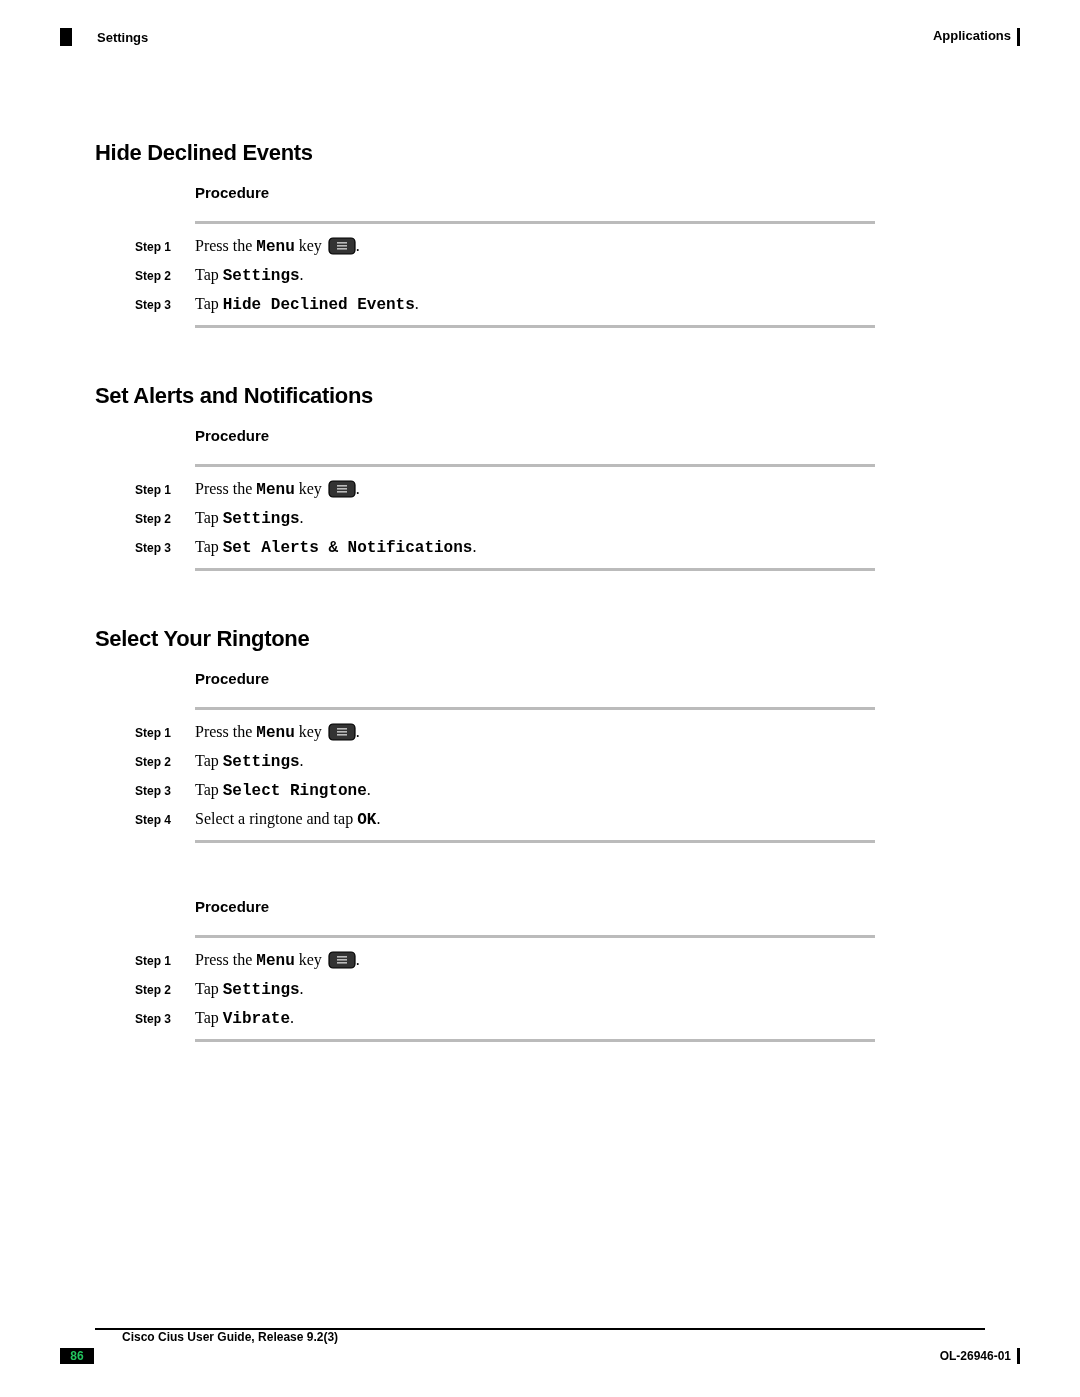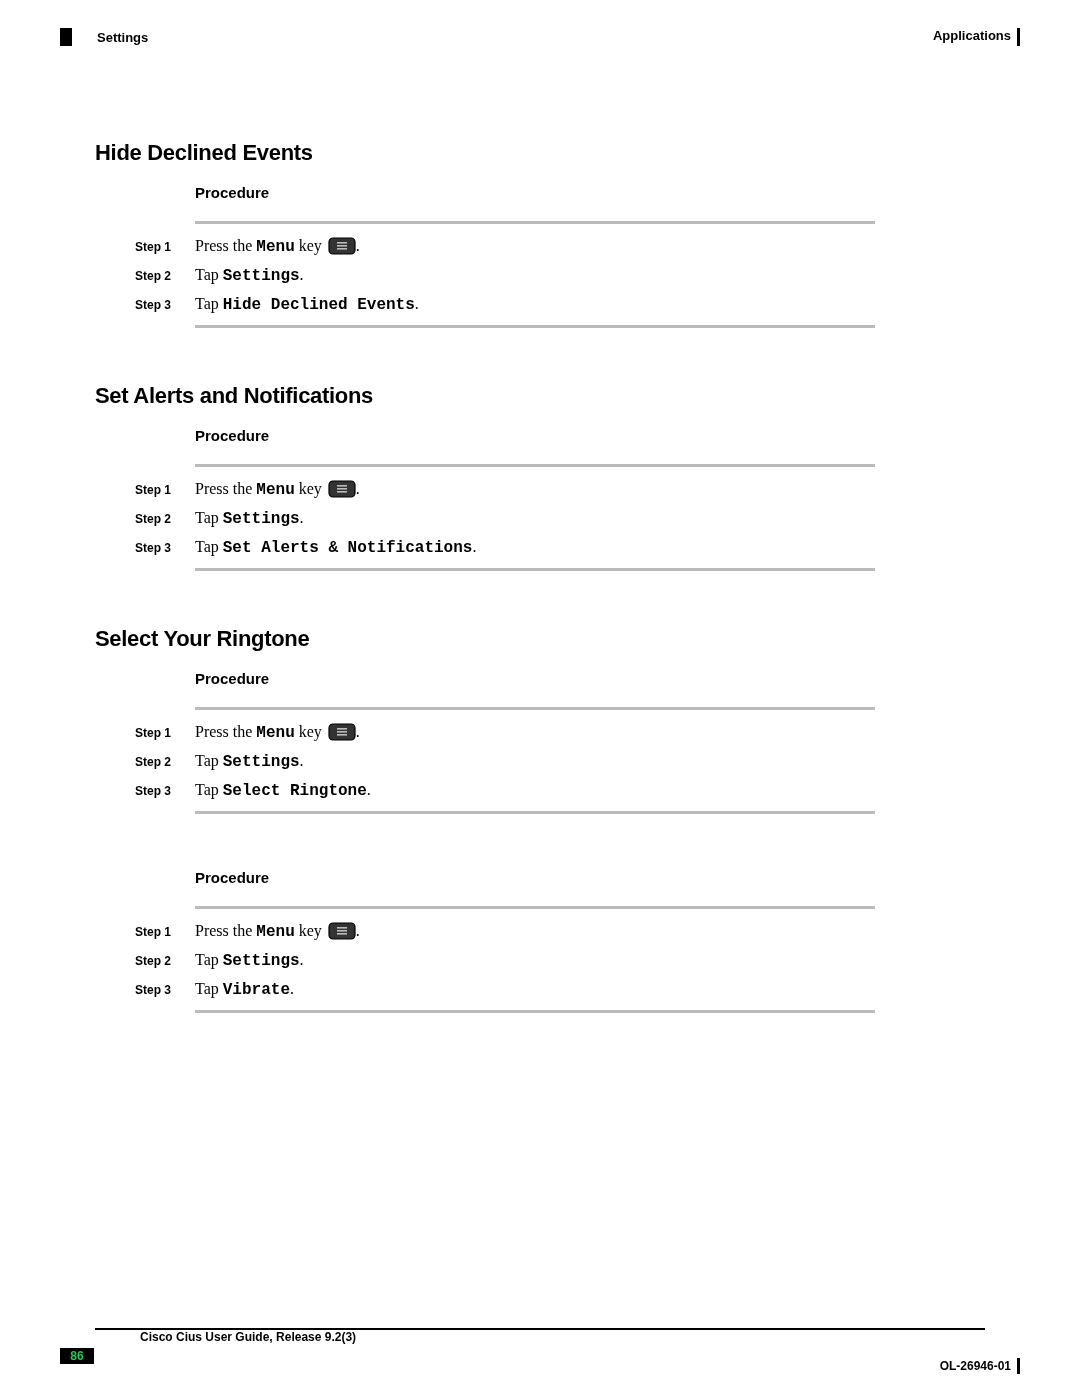--- a/index.html
+++ b/index.html
@@ -130,42 +130,42 @@
   .footer-rule {
     position: absolute;
     left: 95px;
     right: 95px;
     top: -14px;
     height: 1.5px;
     background: #000;
   }
   .footer-title {
     position: absolute;
-    left: 140px;
+    left: 122px;
     top: -12px;
     font-weight: bold;
     font-size: 12px;
   }
   .footer-pagebox {
     position: absolute;
     left: 60px;
     top: 6px;
     background: #000;
     color: #22c55e;
     font-weight: bold;
     font-size: 12px;
     width: 34px;
     height: 16px;
     text-align: center;
     line-height: 16px;
   }
   .footer-right {
     position: absolute;
     right: 60px;
-    top: 16px;
+    top: 6px;
     display: flex;
     align-items: center;
   }
   .footer-doc {
     font-weight: bold;
     font-size: 12px;
     margin-right: 6px;
   }
   .footer-bar {
     width: 3px;
@@ -251,20 +251,24 @@
             </svg>.</div>
         </div>
         <div class="step-row">
           <div class="step-label">Step 2</div>
           <div class="step-text">Tap <span class="bold">Settings</span>.</div>
         </div>
         <div class="step-row">
           <div class="step-label">Step 3</div>
           <div class="step-text">Tap <span class="bold">Select Ringtone</span>.</div>
         </div>
+        <div class="step-row">
+          <div class="step-label">Step 4</div>
+          <div class="step-text">Select a ringtone and tap <span class="bold">OK</span>.</div>
+        </div>
         <div class="proc-rule end"></div>
       </div>
       <div class="section-block">
         <div class="proc-label">Procedure</div>
         <div class="proc-rule"></div>
         <div class="step-row">
           <div class="step-label">Step 1</div>
           <div class="step-text">Press the <span class="bold">Menu</span> key <svg class="menu-key" viewBox="0 0 28 18">
               <rect x="1" y="1" width="26" height="16" rx="4" ry="4" fill="#333" stroke="#000" stroke-width="1.2"></rect>
               <rect x="9" y="5" width="10" height="1.6" fill="#bbb"></rect>

